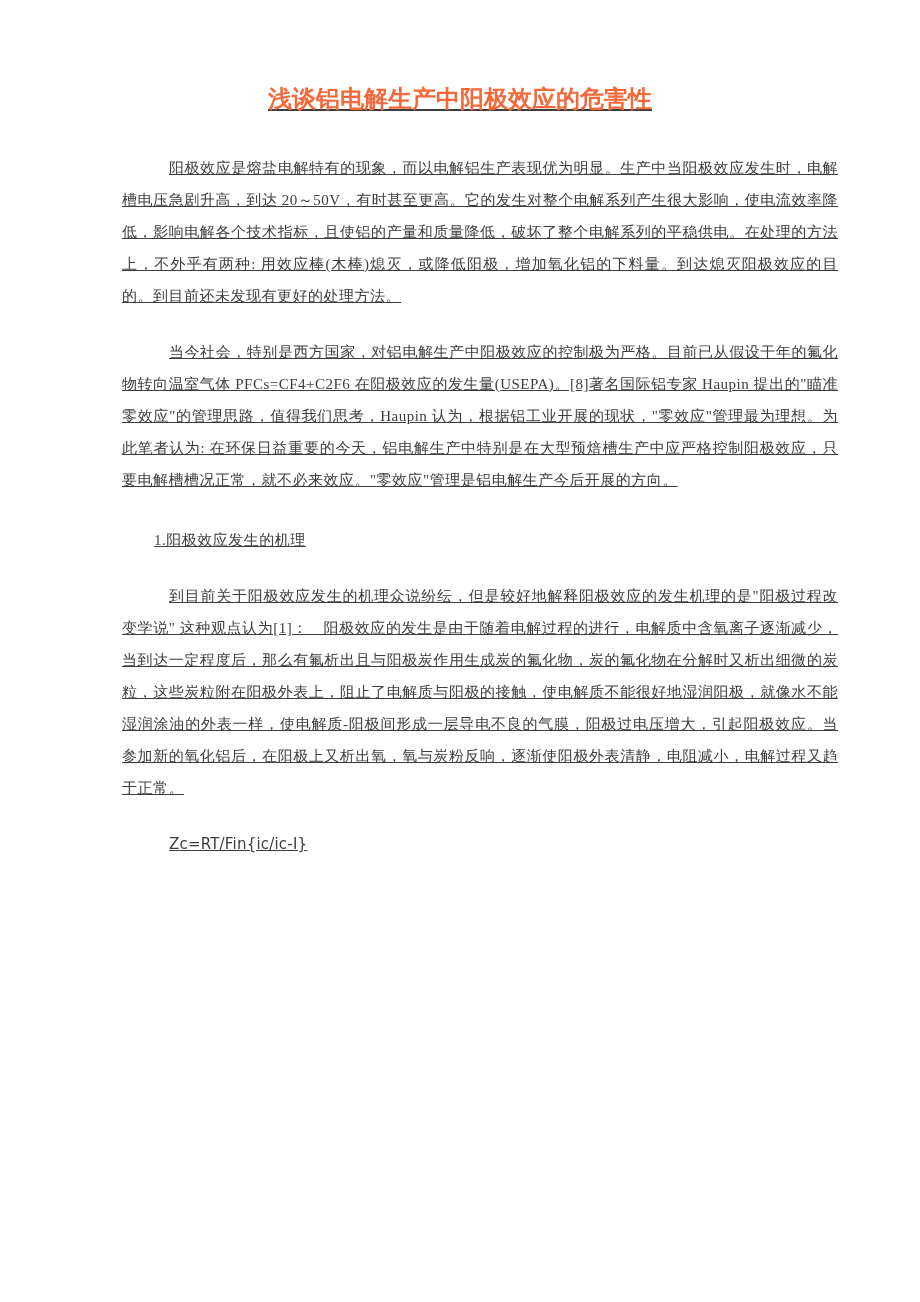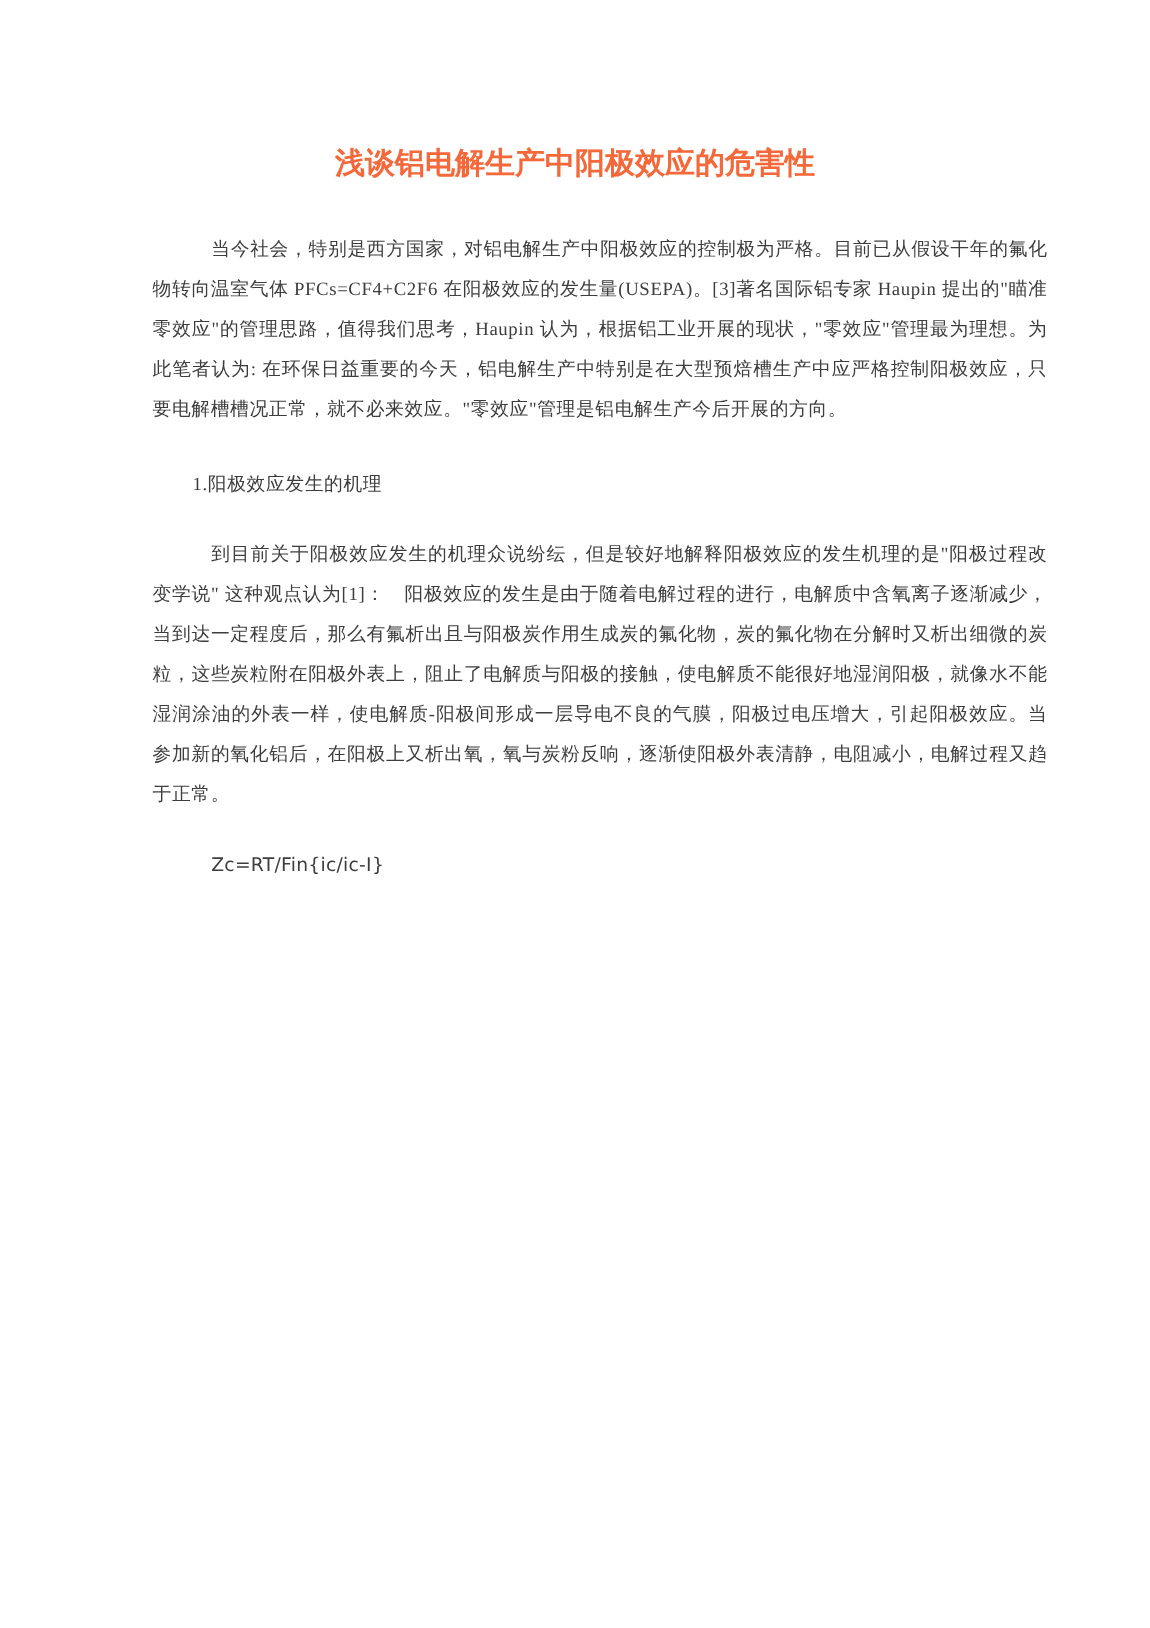--- a/index.html
+++ b/index.html
@@ -2,24 +2,25 @@
 <html><head>
 <meta charset="utf-8">
 <style>
   html,body{margin:0;padding:0;background:#ffffff;}
   .page{
     position:relative;
     width:920px;
     height:1302px;
     background:#ffffff;
     box-sizing:border-box;
-    padding:114px 82px 0 122px;
+    padding:82px 82px 0 122px;
     font-family:"Liberation Serif","DejaVu Serif",serif;
     color:#3d3d3d;
     overflow:hidden;
+    text-decoration:underline;
   }
   .title{
     font-size:24px;
     line-height:34px;
     font-weight:bold;
     color:#f4683a;
     text-align:center;
     margin:0 -82px 36px -122px; 
     font-family:"Liberation Serif","DejaVu Serif",serif;
   }
@@ -43,22 +44,23 @@
   .note{
     text-align:left;
   }
 </style>
 </head>
 <body>
 
 <div class="page">
   <h1 class="title">浅谈铝电解生产中阳极效应的危害性</h1>
 
+  <p class="para">阳极效应是熔盐电解特有的现象，而以电解铝生产表现优为明显。生产中当阳极效应发生时，电解槽电压急剧升高，到达 20～50V，有时甚至更高。它的发生对整个电解系列产生很大影响，使电流效率降低，影响电解各个技术指标，且使铝的产量和质量降低，破坏了整个电解系列的平稳供电。在处理的方法上，不外乎有两种: 用效应棒(木棒)熄灭，或降低阳极，增加氧化铝的下料量。到达熄灭阳极效应的目的。到目前还未发现有更好的处理方法。</p>
 
-  <p class="para">当今社会，特别是西方国家，对铝电解生产中阳极效应的控制极为严格。目前已从假设干年的氟化物转向温室气体 PFCs=CF4+C2F6 在阳极效应的发生量(USEPA)。[3]著名国际铝专家 Haupin 提出的"瞄准零效应"的管理思路，值得我们思考，Haupin 认为，根据铝工业开展的现状，"零效应"管理最为理想。为此笔者认为: 在环保日益重要的今天，铝电解生产中特别是在大型预焙槽生产中应严格控制阳极效应，只要电解槽槽况正常，就不必来效应。"零效应"管理是铝电解生产今后开展的方向。</p>
+  <p class="para">当今社会，特别是西方国家，对铝电解生产中阳极效应的控制极为严格。目前已从假设干年的氟化物转向温室气体 PFCs=CF4+C2F6 在阳极效应的发生量(USEPA)。[8]著名国际铝专家 Haupin 提出的"瞄准零效应"的管理思路，值得我们思考，Haupin 认为，根据铝工业开展的现状，"零效应"管理最为理想。为此笔者认为: 在环保日益重要的今天，铝电解生产中特别是在大型预焙槽生产中应严格控制阳极效应，只要电解槽槽况正常，就不必来效应。"零效应"管理是铝电解生产今后开展的方向。</p>
 
   <p class="para heading">1.阳极效应发生的机理</p>
 
   <p class="para">到目前关于阳极效应发生的机理众说纷纭，但是较好地解释阳极效应的发生机理的是"阳极过程改变学说" 这种观点认为[1]：　阳极效应的发生是由于随着电解过程的进行，电解质中含氧离子逐渐减少，当到达一定程度后，那么有氟析出且与阳极炭作用生成炭的氟化物，炭的氟化物在分解时又析出细微的炭粒，这些炭粒附在阳极外表上，阻止了电解质与阳极的接触，使电解质不能很好地湿润阳极，就像水不能湿润涂油的外表一样，使电解质-阳极间形成一层导电不良的气膜，阳极过电压增大，引起阳极效应。当参加新的氧化铝后，在阳极上又析出氧，氧与炭粉反响，逐渐使阳极外表清静，电阻减小，电解过程又趋于正常。</p>
 
 
   <p class="para formula note">Zc=RT/Fin{ic/ic-I}</p>
 
 
 

